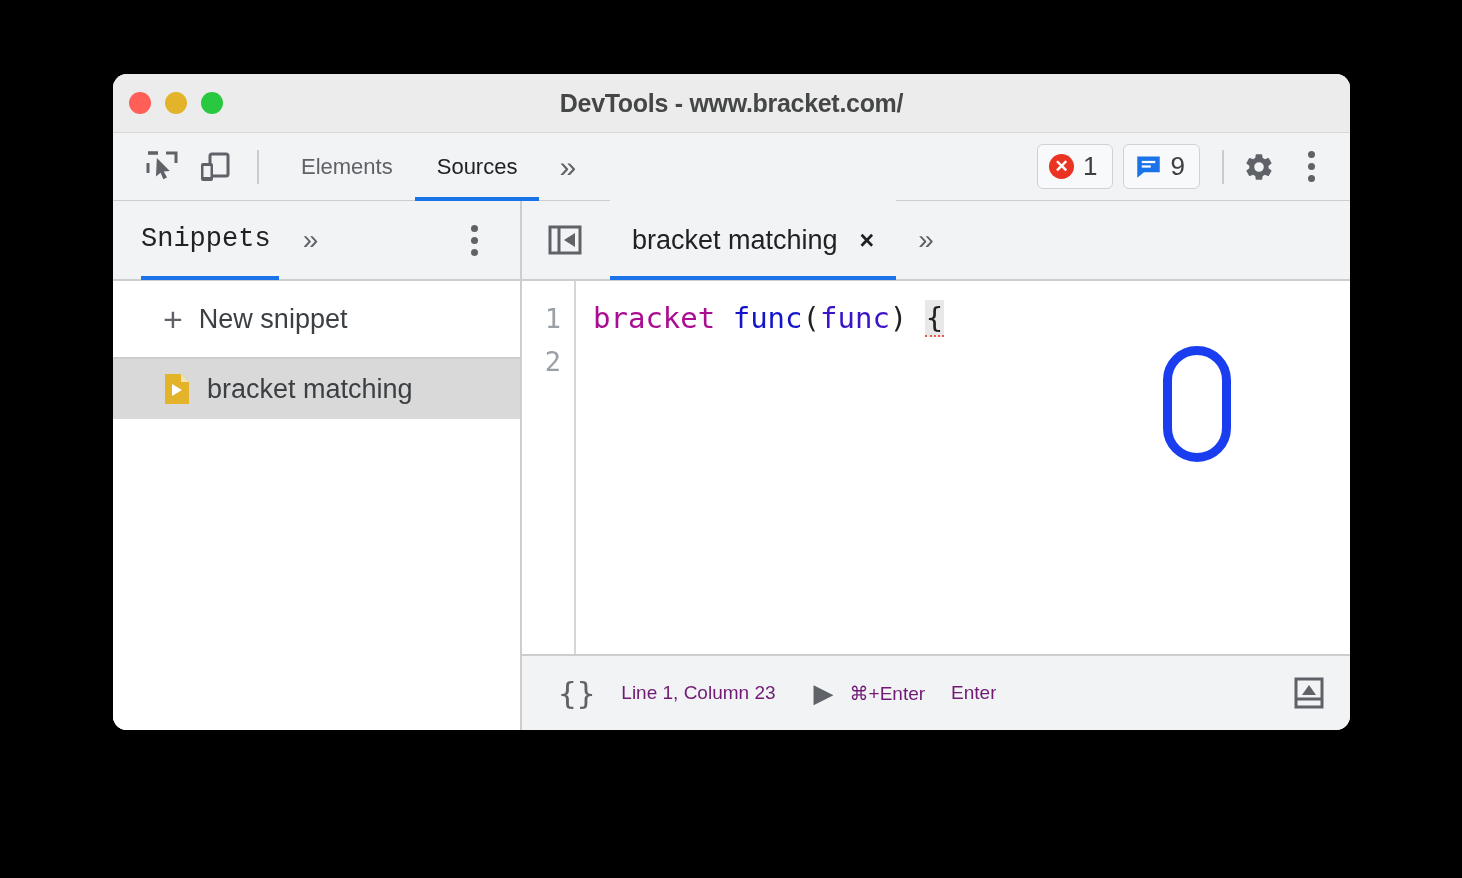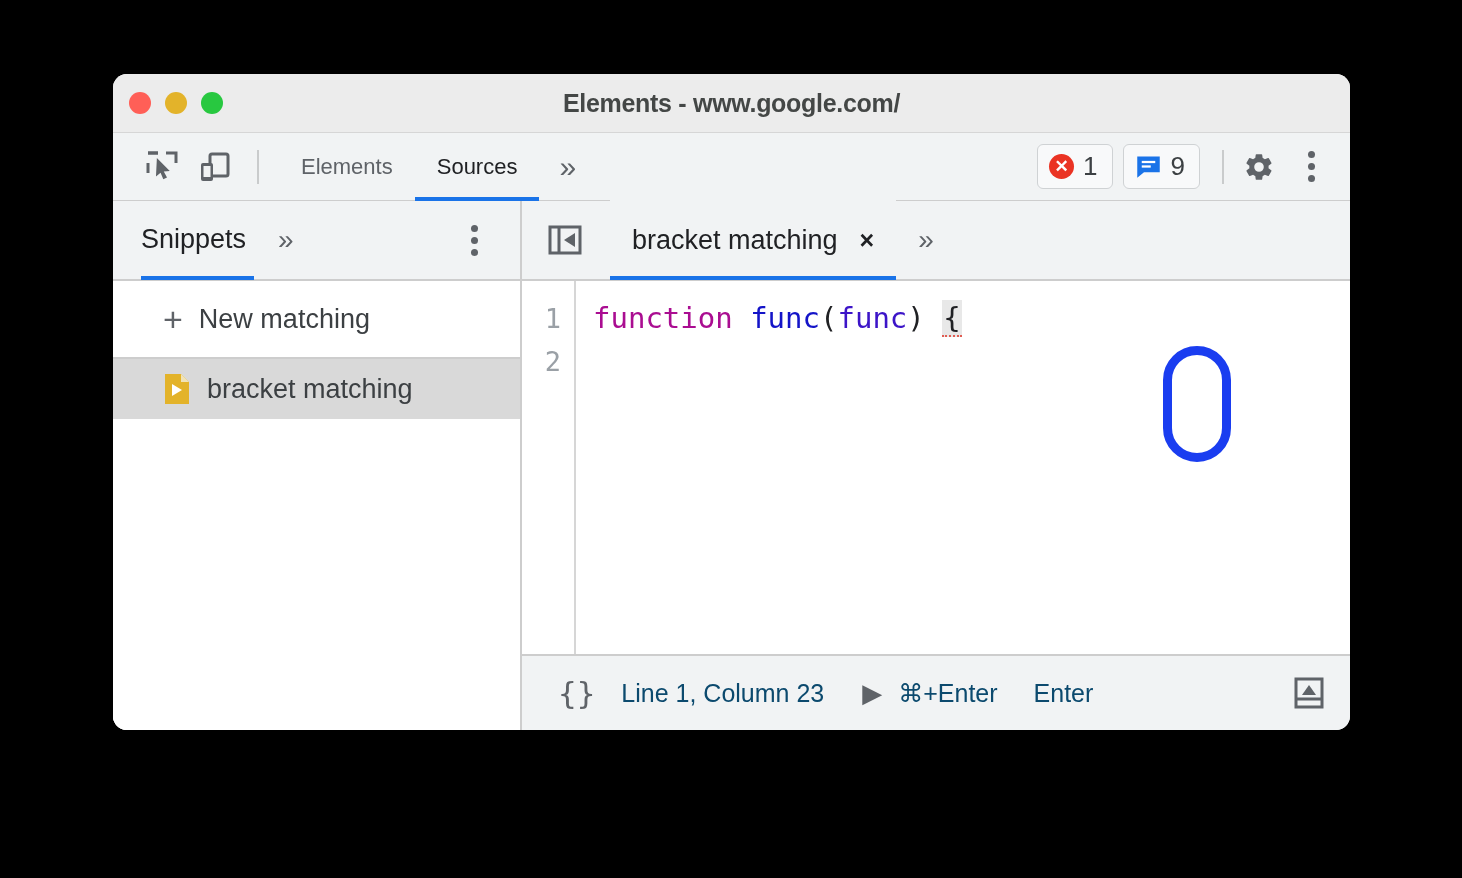--- a/index.html
+++ b/index.html
@@ -167,20 +167,21 @@
     position: relative;
   }
   .nav-tab {
     font-size: 27px;
     color: #202124;
     height: 80px;
     line-height: 78px;
     box-shadow: inset 0 -4px 0 #1a73e8;
     padding-right: 8px;
     cursor: pointer;
+    font-family: Liberation Mono, monospace;
   }
   .nav-chev {
     color: #5f6368;
     font-size: 28px;
     margin-left: 24px;
     cursor: pointer;
     line-height: 1;
   }
   .kebab {
     display: flex;
@@ -355,33 +356,33 @@
     overflow: hidden;
   }
   .sb-braces {
     font-family: "DejaVu Sans Mono", monospace;
     font-size: 31px;
     color: #5f6368;
     margin-right: 26px;
     cursor: pointer;
   }
   .sb-text {
-    font-size: 25px;
-    color: #0c4a6e;
+    font-size: 19px;
+    color: #701a75;
     white-space: nowrap;
   }
   .sb-pos { margin-right: 38px; cursor: pointer; }
   .sb-play {
     font-size: 26px;
     color: #5f6368;
     margin-right: 16px;
     cursor: pointer;
     line-height: 1;
   }
-  .sb-shortcut { margin-right: 36px; cursor: pointer; }
+  .sb-shortcut { margin-right: 26px; cursor: pointer; }
   .sb-cov {
     cursor: pointer;
     overflow: hidden;
     max-width: 72px;
   }
   .sb-spacer { flex: 1; }
   .sb-drawer {
     width: 46px; height: 46px;
     display: flex; align-items: center; justify-content: center;
     cursor: pointer;
@@ -393,21 +394,21 @@
 
 <div id="root">
   <div class="window">
 
     <div class="titlebar">
       <div class="traffic">
         <div class="light red"></div>
         <div class="light yellow"></div>
         <div class="light green"></div>
       </div>
-      <div class="title-text">Elements - www.google.com/</div>
+      <div class="title-text">DevTools - www.bracket.com/</div>
     </div>
 
     <div class="toolbar">
       <div class="tb-icon">
         <svg width="34" height="34" viewBox="0 0 34 34">
           <path d="M3 3 H13 M21 3 H31 V13 M3 13 V23" fill="none" stroke="#5f6368" stroke-width="3"></path>
           <path d="M3 3 H13" fill="none" stroke="#5f6368" stroke-width="3"></path>
           <path d="M14 11 L28 25 L21.5 25.5 L25 32 L21 34 L18 27 L13 31 Z" fill="#5f6368" transform="translate(-1,-2) scale(0.92)"></path>
         </svg>
       </div>
@@ -462,21 +463,21 @@
           <div class="nav-chev">»</div>
           <div class="kebab">
             <span></span>
               <span></span>
               <span></span>
           </div>
         </div>
 
         <div class="new-snippet">
           <span class="plus">+</span>
-          <span>New matching</span>
+          <span>New snippet</span>
         </div>
 
         <div class="snippet-row">
           <svg class="file-icon" viewBox="0 0 24 30">
             <path d="M0 0 h16 l8 8 v22 H0 Z" fill="#e3b32a"></path>
             <path d="M16 0 l8 8 h-8 Z" fill="#f0e3b8"></path>
             <path d="M7 10 l10 6 -10 6 Z" fill="#ffffff"></path>
           </svg>
           <span>bracket matching</span>
         </div>
@@ -498,21 +499,21 @@
             <span class="tab-close">×</span>
           </div>
           <div class="tab-chev">»</div>
         </div>
 
         <div class="code-area">
           <div class="gutter">
             <div>1</div>
             <div>2</div>
           </div>
-          <div class="code-lines"><span class="tok-kw">function</span><span> </span><span class="tok-fn">func</span><span class="tok-punct">(</span><span class="tok-param">func</span><span class="tok-punct">)</span><span> </span><span class="brace-hl">{</span></div>
+          <div class="code-lines"><span class="tok-kw">bracket</span><span> </span><span class="tok-fn">func</span><span class="tok-punct">(</span><span class="tok-param">func</span><span class="tok-punct">)</span><span> </span><span class="brace-hl">{</span></div>
         </div>
 
         <div class="statusbar">
           <div class="sb-braces">{}</div>
           <div class="sb-text sb-pos">Line 1, Column 23</div>
           <div class="sb-play">▶</div>
           <div class="sb-text sb-shortcut">⌘+Enter</div>
           <div class="sb-text sb-cov">Enter</div>
           <div class="sb-spacer"></div>
           <div class="sb-drawer">

